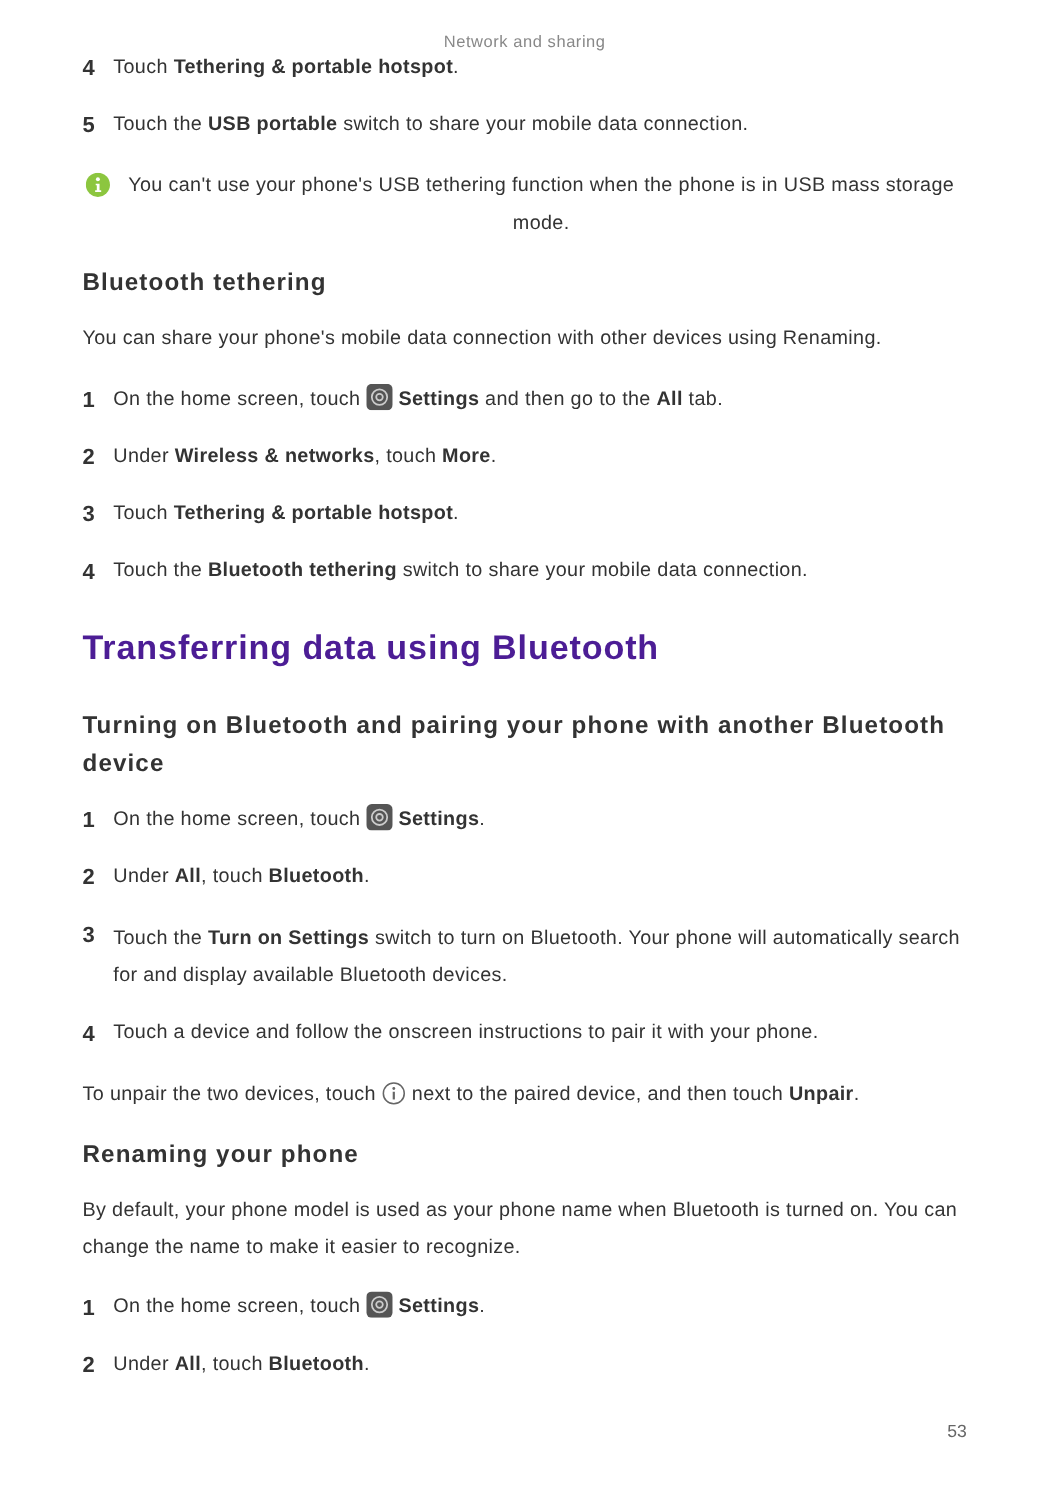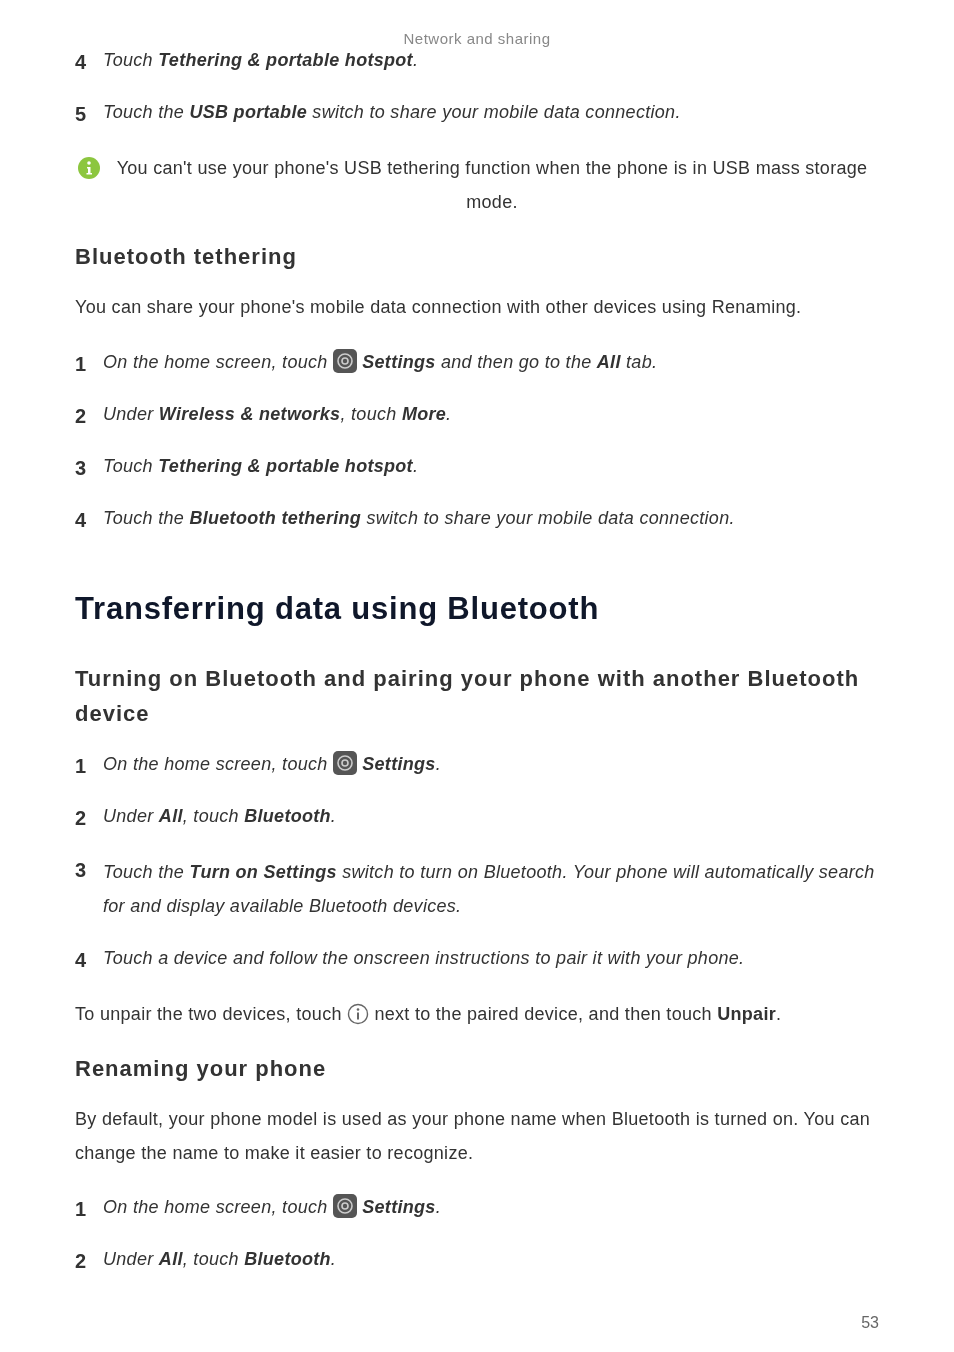--- a/index.html
+++ b/index.html
@@ -30,21 +30,20 @@
     }
     .step-num {
       font-weight: 700;
       font-size: 20px;
       min-width: 22px;
       margin-right: 6px;
     }
     .step-body {
       flex: 1;
       letter-spacing: 0.3px;
-      font-style: italic;
     }
     .bold {
       font-weight: 700;
     }
     .info-block {
       display: flex;
       margin-bottom: 25px;
       font-size: 18px;
       line-height: 1.9;
       letter-spacing: 0.3px;
@@ -62,30 +61,30 @@
       margin-bottom: 20px;
       letter-spacing: 1px;
     }
     .body-para {
       font-size: 18px;
       margin-bottom: 24px;
       line-height: 1.9;
       letter-spacing: 0.3px;
     }
     .h1 {
-      color: #0f172a;
+      color: #4c1d95;
       font-weight: 700;
       font-size: 31px;
       letter-spacing: 0.8px;
-      margin-top: 56px;
+      margin-top: 36px;
       margin-bottom: 34px;
     }
     .page-num {
       position: absolute;
-      bottom: 20px;
+      bottom: 41px;
       right: 75px;
       color: #666666;
       font-size: 16px;
     }
     svg.inline-icon {
       vertical-align: -5px;
       display: inline-block;
     }
   </style>
 </head>

